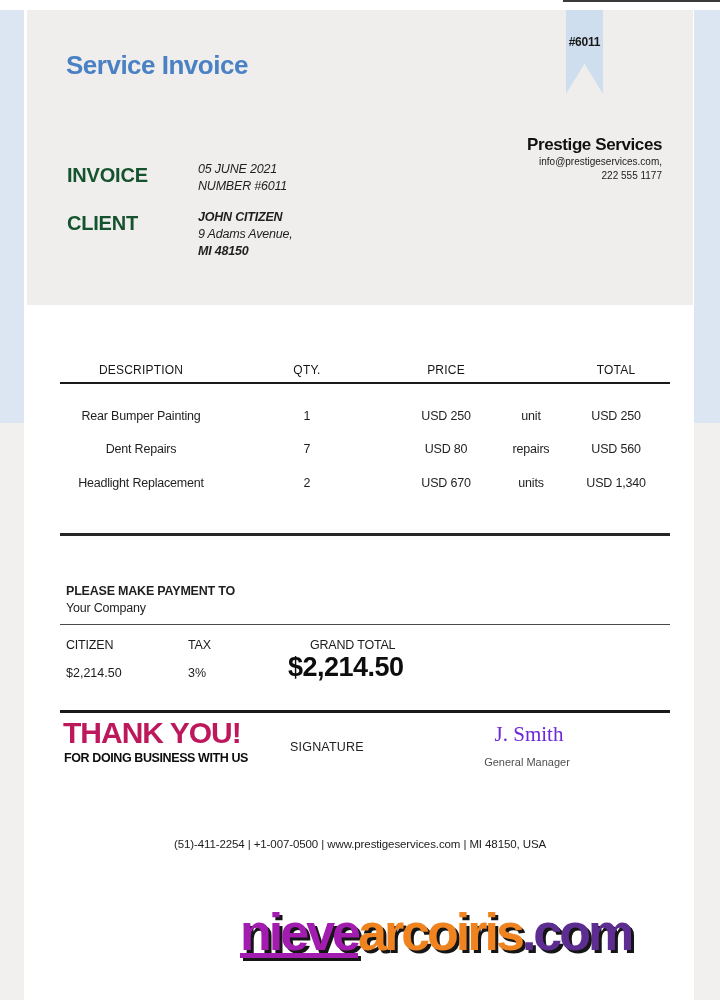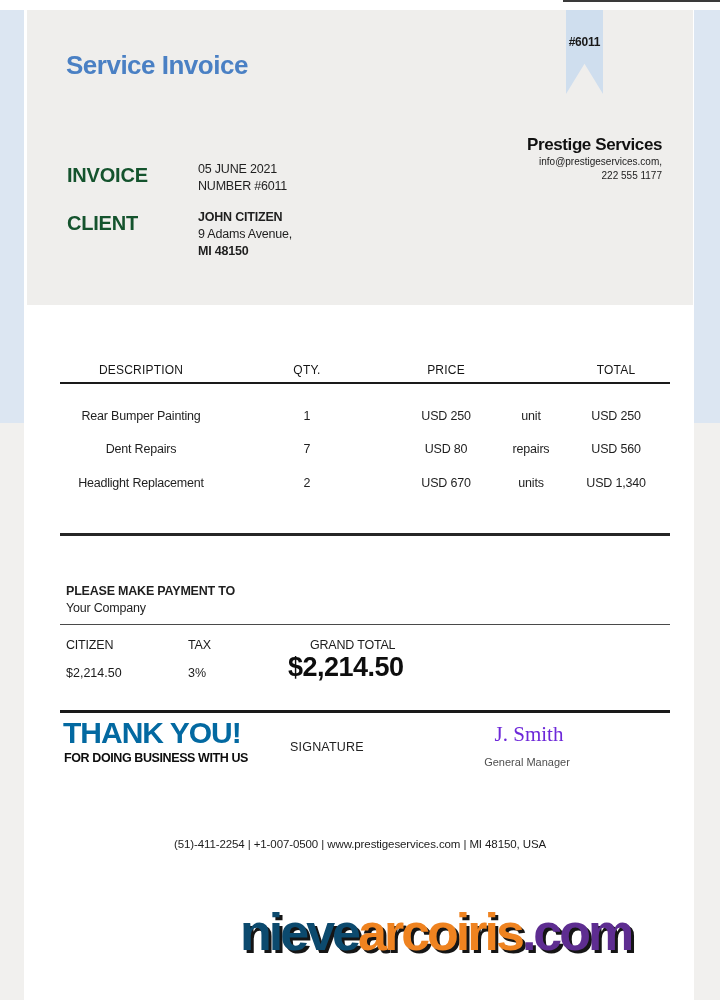--- a/index.html
+++ b/index.html
@@ -33,21 +33,21 @@
 
   
   .doc-title{position:absolute;left:66px;top:50px;font-size:26px;font-weight:bold;color:#4a80c4;letter-spacing:-0.5px;}
   .company{position:absolute;right:58px;top:135px;text-align:right;}
   .company .name{font-size:17px;font-weight:bold;color:#111;letter-spacing:-0.4px;line-height:20px;}
   .company .contact{font-size:10px;color:#222;line-height:14px;padding-left:15px;}
 
   .blue-label{position:absolute;left:67px;font-size:20px;font-weight:bold;color:#14532d;letter-spacing:-0.2px;}
   .label-invoice{top:164px;}
   .label-client{top:212px;}
-  .meta-block{position:absolute;left:198px;font-size:12.5px;color:#1f1f1f;line-height:17px;letter-spacing:-0.2px;}
+  .meta-block{position:absolute;left:198px;font-size:12.5px;color:#1f1f1f;line-height:17px;letter-spacing:-0.2px;font-style:italic;}
   .meta-invoice{top:161px;}
   .meta-client{top:209px;}
   .bold{font-weight:bold;}
   .semibold{font-weight:bold;}
 
   
   .rule{position:absolute;left:60px;width:610px;background:#1a1a1a;}
   .rule-table-head{top:382px;height:2px;}
   .rule-table-bottom{top:533px;height:3px;background:#262626;}
   .rule-totals-top{top:624px;height:1px;background:#4a4a4a;}
@@ -73,37 +73,37 @@
   .tot-label{position:absolute;top:638px;font-size:12.5px;color:#1c1c1c;letter-spacing:-0.2px;}
   .tot-sub-l{left:66px;}
   .tot-tax-l{left:188px;}
   .tot-grand-l{left:288px;margin-left:22px;}
   .tot-value{position:absolute;top:666px;font-size:12.5px;color:#1c1c1c;}
   .tot-sub-v{left:66px;}
   .tot-tax-v{left:188px;}
   .tot-grand-v{left:288px;top:652px;font-size:27px;font-weight:bold;letter-spacing:-0.5px;color:#0d0d0d;}
 
   
-  .thanks1{position:absolute;left:63px;top:716px;font-size:30px;font-weight:bold;letter-spacing:-1px;color:#0369a1;text-align:center;}
+  .thanks1{position:absolute;left:63px;top:716px;font-size:30px;font-weight:bold;letter-spacing:-1px;color:#be185d;text-align:center;}
   .thanks2{position:absolute;left:64px;top:751px;font-size:12.5px;font-weight:bold;letter-spacing:-0.4px;color:#0d0d0d;}
   .sig-label{position:absolute;left:290px;top:740px;font-size:12.5px;color:#222;letter-spacing:0.2px;}
   .sig-name{position:absolute;left:529px;top:722px;transform:translateX(-50%);font-family:"Liberation Serif", serif;font-size:21px;color:#6d28d9;}
   .sig-role{position:absolute;left:527px;top:756px;transform:translateX(-50%);font-size:11px;color:#4f4f4f;}
 
   
   .footer-line{position:absolute;left:27px;top:838px;width:666px;text-align:center;font-size:11.5px;color:#1c1c1c;letter-spacing:-0.1px;}
 
   
   .watermark{
     position:absolute;left:240px;top:904px;
     font-size:52px;font-weight:bold;letter-spacing:-3px;
     white-space:nowrap;line-height:1.1;
     text-shadow:3px 3px 0 #151515;
   }
-  .wm-1{color:#0c4a6e;}
+  .wm-1{color:#a21caf;text-decoration:underline;}
   .wm-2{color:#ef8320;}
   .wm-3{color:#5e2d91;}
 </style>
 </head>
 <body>
 
 <div class="page">
 
   <div class="top-dark-line"></div>
   <div class="strip strip-left-blue"></div>

